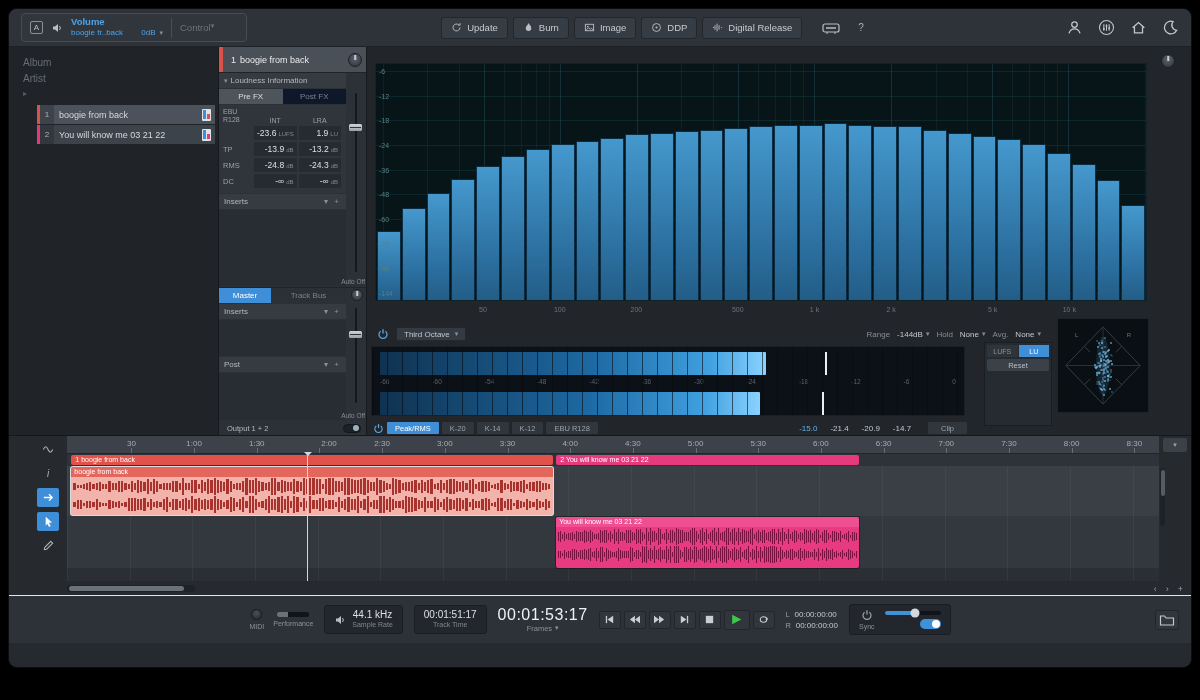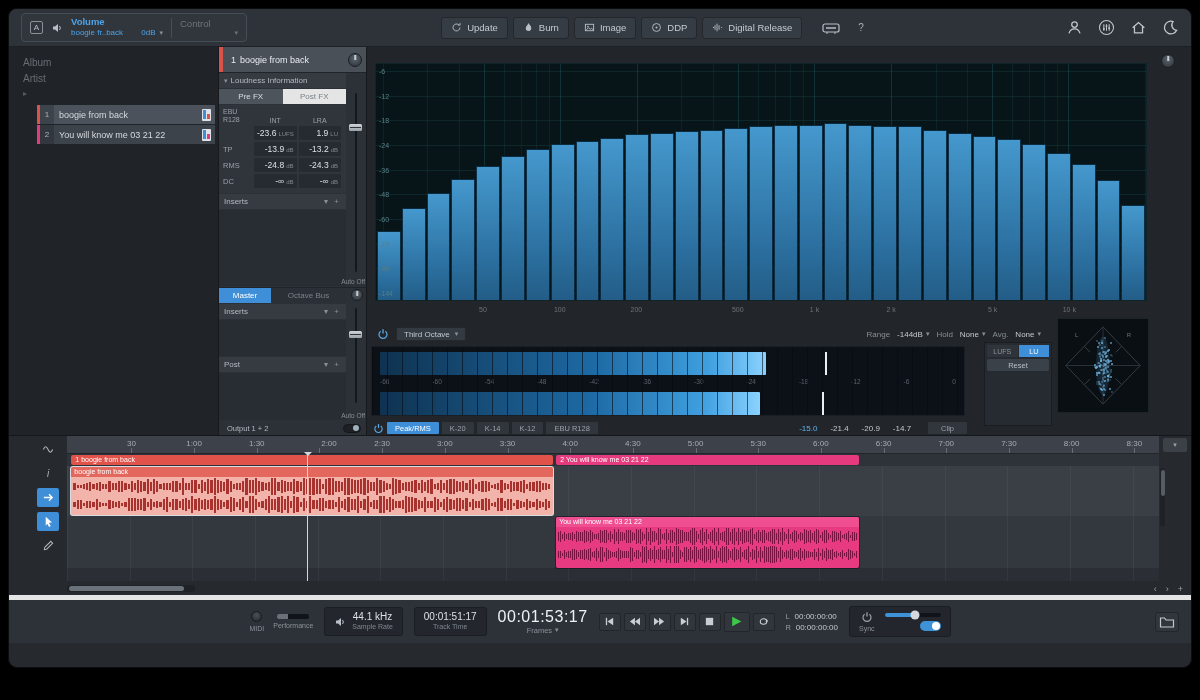--- a/index.html
+++ b/index.html
@@ -16,21 +16,21 @@
 
 
 .toolbar{height:38px;background:#2e3339;border-bottom:1px solid #1d2024;display:flex;align-items:center;padding:0 12px;gap:8px}
 .volgroup{display:flex;align-items:center;height:29px;border:1px solid #474d55;border-radius:4px;padding:0 8px;gap:8px;background:#31363d}
 .abadge{width:13px;height:13px;border:1px solid #8a9097;border-radius:2px;font-size:8px;color:#b9bfc6;display:flex;align-items:center;justify-content:center}
 .volcol{display:flex;flex-direction:column;line-height:1.15;min-width:92px}
 .volrow1{font-size:9.5px;font-weight:bold;color:#4da3e8}
 .volrow2{display:flex;align-items:center;gap:4px;font-size:8px;color:#4da3e8}
 .car{color:#8a9097;font-size:7px}
 .vsep{width:1px;height:20px;background:#474d55}
-.ctrlcol{display:flex;flex-direction:column;line-height:1.2;min-width:58px}
+.ctrlcol{display:flex;line-height:1.2;min-width:58px}
 .ctrllbl{font-size:9.5px;color:#6d737a}
 .ctrlcar{font-size:7px;color:#6d737a;text-align:right}
 .spacer{flex:1}
 #toolbar-actions{display:flex;gap:5px}
 .tbtn{display:flex;align-items:center;gap:5px;background:#363c43;border:1px solid #23272c;border-radius:3px;height:22px;padding:0 9px;font-size:9.5px;color:#c6cbd1;white-space:nowrap}
 .ticon{display:flex}
 .ticon svg{width:11px;height:11px;color:#b9bfc6;stroke-width:1}
 .devbtn{width:30px;height:24px;display:flex;align-items:center;justify-content:center;margin-left:6px}
 .progbox{width:182px;height:27px;background:#22262c;border:1px solid #1a1d22;border-radius:4px;display:flex;align-items:center;padding:0 8px;gap:8px}
 .progleft{display:flex;flex-direction:column;gap:2px}
@@ -66,21 +66,21 @@
 .icolor{width:4px;height:100%;flex:none}
 .inum{font-size:9px;color:#e8ebee;margin-left:4px}
 .iname{font-size:9px;color:#e8ebee;white-space:nowrap;overflow:hidden;flex:1}
 .knob{width:14px;height:14px;border-radius:50%;background:radial-gradient(circle at 50% 38%,#5c636c,#2c3137);border:1px solid #1c2024;position:relative;flex:none}
 .knob::after{content:'';position:absolute;left:50%;top:1px;width:1.5px;height:5px;background:#c7ccd2;transform:translateX(-50%)}
 .iupper{height:215px;position:relative;display:flex;flex-direction:column;border-bottom:1px solid #202327}
 .ilower{flex:1;position:relative;display:flex;flex-direction:column}
 .ibar{height:15px;background:#363b42;display:flex;align-items:center;font-size:8px;color:#b3b9c0;padding:0 5px;margin:0 20px 1px 0;gap:3px;flex:none}
 .ibar .rplus{margin-left:auto;color:#8a9097;font-size:8px;letter-spacing:2px}
 .itabs{display:flex;margin:0 20px 1px 0;height:15px;flex:none}
-.itab{flex:1;font-size:8px;display:flex;align-items:center;justify-content:center;background:#e5e5e5;color:#7b828a}
+.itab{flex:1;font-size:8px;display:flex;align-items:center;justify-content:center;background:#0f172a;color:#7b828a}
 .itab.on{background:#4d545c;color:#dbdfe3}
 .ltable{background:#30353c;margin:0 20px 1px 0;padding:3px 4px 4px;flex:none}
 .lhead{display:flex;color:#9aa0a7;font-size:7px;align-items:flex-end}
 .lhl{width:30px;line-height:1.15}
 .lhc{flex:1;text-align:center}
 .lmain{display:flex;margin-top:1px}
 .lmain .lsp{width:30px;flex:none}
 .lcell{flex:1;background:#262b31;margin:1px;padding:2px 3px;text-align:right;border-radius:1px;white-space:nowrap}
 .lcell b{color:#dde1e5;font-weight:normal;font-size:8.5px}
 .lcell i{font-style:normal;color:#81878e;font-size:6px;margin-left:2px}
@@ -176,21 +176,21 @@
 .playhead{position:absolute;top:16px;bottom:0;width:1px;background:#d3d8dd;z-index:5}
 .playhead::before{content:'';position:absolute;top:0;left:-3.5px;border:4px solid transparent;border-top-color:#d3d8dd}
 .hscroll{position:absolute;left:58px;bottom:3px;width:128px;height:7px;background:#1e2126;border-radius:3px}
 .hscroll i{position:absolute;left:2px;top:1px;bottom:1px;width:115px;background:#6a7178;border-radius:3px;display:block}
 .zoomctl{position:absolute;right:8px;bottom:1px;display:flex;gap:9px;font-size:9px;color:#9aa1a8;align-items:center}
 .corner-btn{position:absolute;right:4px;top:2px;width:24px;height:14px;background:#3c4148;border-radius:2px;display:flex;align-items:center;justify-content:center;font-size:7px;color:#9aa1a8}
 .vscroll{position:absolute;right:26px;top:32px;width:5px;height:58px;background:#1e2126;border-radius:2px}
 .vscroll i{position:absolute;left:0.5px;top:2px;width:4px;height:26px;background:#565c63;border-radius:2px;display:block}
 
 
-.transportbar{height:48px;background:#2d3238;border-top:5px solid #e5e5e5;display:flex;align-items:center;padding:0 14px;position:relative}
+.transportbar{height:48px;background:#2d3238;border-top:1px solid #e5e5e5;display:flex;align-items:center;padding:0 14px;position:relative}
 .tgroup{display:flex;align-items:center;gap:11px;margin:0 auto}
 .midibox{display:flex;align-items:flex-start;gap:9px}
 .midicol{display:flex;flex-direction:column;align-items:center;gap:3px}
 .led{width:11px;height:11px;border-radius:50%;background:radial-gradient(circle at 50% 35%,#4a5058,#23272d);border:1px solid #16191d}
 .pmeter{width:32px;height:5px;background:#10141a;border-radius:2px;margin-top:3px;overflow:hidden}
 .pmeter i{display:block;width:35%;height:100%;background:#6a7178}
 .tinylbl{font-size:7px;color:#8a9198;white-space:nowrap}
 .tbox{background:#23272d;border:1px solid #1a1d22;border-radius:3px;padding:3px 9px;display:flex;align-items:center;gap:6px}
 .tcol{display:flex;flex-direction:column;align-items:center;line-height:1.25}
 .tval{font-size:10px;color:#dbe0e5}
@@ -413,21 +413,21 @@
         <div class="iempty"></div>
         <div class="fader" style="top:18px;bottom:13px">
           <span class="fhandle" style="top:18%"></span>
         </div>
         <span class="autolbl" style="bottom:2px">Auto Off</span>
       </div>
 
       <div class="ilower">
         <div class="mtabs">
           <span class="mtab on">Master</span>
-          <span class="mtab">Octave Bus</span>
+          <span class="mtab">Track Bus</span>
         </div>
         <span class="knob lowerknob"></span>
         <div class="ibar">
           <span>Inserts</span>
           <span class="rplus">▾ +</span>
         </div>
         <div class="iempty fixed"></div>
         <div class="ibar">
           <span>Post</span>
           <span class="rplus">▾ +</span>

